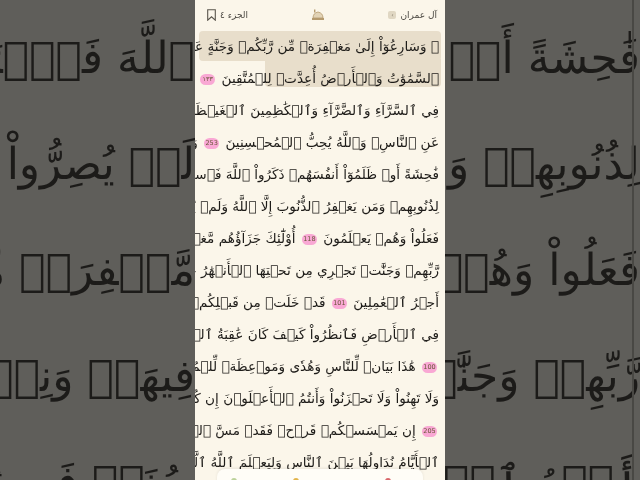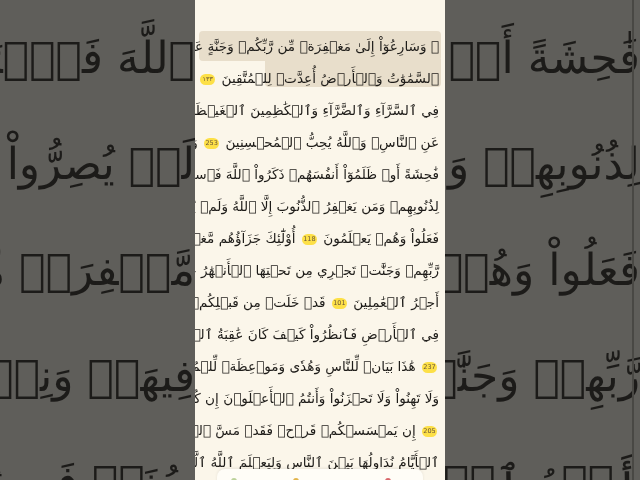--- a/index.html
+++ b/index.html
@@ -118,21 +118,21 @@
       background: #e8decb;
       border-radius: 4px;
     }
     .ayah-marker {
       display: inline-block;
       min-width: 13px;
       height: 11px;
       line-height: 11px;
       padding: 0 1px;
       border-radius: 6px;
-      background: #fde047;
+      background: #f9a8d4;
       color: #6a5538;
       font-size: 6.5px;
       text-align: center;
       vertical-align: middle;
       margin: 0 2px;
       text-align-last: center;
     }
     .bottom-panel {
       position: absolute;
       left: 22px;
@@ -166,36 +166,59 @@
   <div class="bg-side bg-right">
     <span class="bg-line">فَٰحِشَةً أَوۡ ظَلَمُوٓاْ</span>
     <span class="bg-line">لِذُنُوبِهِمۡ وَمَن يَغۡ</span>
     <span class="bg-line">فَعَلُواْ وَهُمۡ يَعۡلَمُونَ</span>
     <span class="bg-line">رَّبِّهِمۡ وَجَنَّٰتٞ</span>
     <span class="bg-line">أَجۡرُ ٱلۡعَٰمِلِينَ</span>
   </div>
 
   <div class="page">
 
+    <div class="page-header">
+      <div class="juz-group">
+        <span class="bookmark-icon">
+          <svg width="9" height="12" viewBox="0 0 9 12">
+            <path d="M0.7 0.7 H8.3 V11.2 L4.5 7.8 L0.7 11.2 Z" fill="none" stroke="#5a554c" stroke-width="1.1"></path>
+          </svg>
+        </span>
+        <span>الجزء ٤</span>
+      </div>
+
+      <span class="mosque-icon">
+        <svg width="14" height="12" viewBox="0 0 14 12">
+          <rect x="3" y="0.5" width="1.4" height="3" fill="#b59a6e"></rect>
+          <path d="M2 9 Q2 4 7 3 Q12 4 12 9 Z" fill="#e2d3b6" stroke="#b59a6e" stroke-width="0.8"></path>
+          <rect x="1" y="9" width="12" height="2" fill="#b59a6e"></rect>
+        </svg>
+      </span>
+
+      <div class="surah-group">
+        <span class="chevron-badge">‹</span>
+        <span>آل عمران</span>
+      </div>
+    </div>
 
     <div class="hl-block" style="left:4px; top:31px; width:242px; height:30px;"></div>
     <div class="hl-block" style="left:70px; top:59px; width:176px; height:28px; border-radius:0 0 4px 4px;"></div>
 
     <div class="text-area" id="text-area">
         <div class="quran-line"><span>۞ وَسَارِعُوٓاْ إِلَىٰ مَغۡفِرَةٖ مِّن رَّبِّكُمۡ وَجَنَّةٍ عَرۡضُهَا</span> </div>
         <div class="quran-line"><span>ٱلسَّمَٰوَٰتُ وَٱلۡأَرۡضُ أُعِدَّتۡ لِلۡمُتَّقِينَ</span> <span class="ayah-marker">١٣٣</span>  </div>
         <div class="quran-line"><span>فِي ٱلسَّرَّآءِ وَٱلضَّرَّآءِ وَٱلۡكَٰظِمِينَ ٱلۡغَيۡظَ وَٱلۡعَافِينَ</span> </div>
         <div class="quran-line"><span>عَنِ ٱلنَّاسِۗ وَٱللَّهُ يُحِبُّ ٱلۡمُحۡسِنِينَ</span> <span class="ayah-marker">253</span> <span>وَٱلَّذِينَ إِذَا فَعَلُواْ</span> </div>
         <div class="quran-line"><span>فَٰحِشَةً أَوۡ ظَلَمُوٓاْ أَنفُسَهُمۡ ذَكَرُواْ ٱللَّهَ فَٱسۡتَغۡفَرُواْ</span> </div>
         <div class="quran-line"><span>لِذُنُوبِهِمۡ وَمَن يَغۡفِرُ ٱلذُّنُوبَ إِلَّا ٱللَّهُ وَلَمۡ يُصِرُّواْ عَلَىٰ مَا</span> </div>
         <div class="quran-line"><span>فَعَلُواْ وَهُمۡ يَعۡلَمُونَ</span> <span class="ayah-marker">118</span> <span>أُوْلَٰٓئِكَ جَزَآؤُهُم مَّغۡفِرَةٞ مِّن</span> </div>
         <div class="quran-line"><span>رَّبِّهِمۡ وَجَنَّٰتٞ تَجۡرِي مِن تَحۡتِهَا ٱلۡأَنۡهَٰرُ خَٰلِدِينَ فِيهَاۚ وَنِعۡمَ</span> </div>
         <div class="quran-line"><span>أَجۡرُ ٱلۡعَٰمِلِينَ</span> <span class="ayah-marker">101</span> <span>قَدۡ خَلَتۡ مِن قَبۡلِكُمۡ سُنَنٞ فَسِيرُواْ</span> </div>
         <div class="quran-line"><span>فِي ٱلۡأَرۡضِ فَٱنظُرُواْ كَيۡفَ كَانَ عَٰقِبَةُ ٱلۡمُكَذِّبِينَ</span> </div>
-        <div class="quran-line"><span class="ayah-marker">237</span> <span>هَٰذَا بَيَانٞ لِّلنَّاسِ وَهُدٗى وَمَوۡعِظَةٞ لِّلۡمُتَّقِينَ</span>  </div>
+        <div class="quran-line"><span class="ayah-marker">100</span> <span>هَٰذَا بَيَانٞ لِّلنَّاسِ وَهُدٗى وَمَوۡعِظَةٞ لِّلۡمُتَّقِينَ</span>  </div>
         <div class="quran-line"><span>وَلَا تَهِنُواْ وَلَا تَحۡزَنُواْ وَأَنتُمُ ٱلۡأَعۡلَوۡنَ إِن كُنتُم مُّؤۡمِنِينَ</span> </div>
         <div class="quran-line"><span class="ayah-marker">205</span> <span>إِن يَمۡسَسۡكُمۡ قَرۡحٞ فَقَدۡ مَسَّ ٱلۡقَوۡمَ قَرۡحٞ مِّثۡلُهُۥۚ وَتِلۡكَ</span> </div>
         <div class="quran-line"><span>ٱلۡأَيَّامُ نُدَاوِلُهَا بَيۡنَ ٱلنَّاسِ وَلِيَعۡلَمَ ٱللَّهُ ٱلَّذِينَ ءَامَنُواْ</span> </div>
         <div class="quran-line">  </div>
       </div>
 
     <div class="bottom-panel">
       <span class="bp-dot" style="left:14px; background:#bcd29a;"></span>
       <span class="bp-dot" style="left:76px; background:#e2b44a;"></span>
       <span class="bp-dot" style="left:168px; background:#d9666a;"></span>

